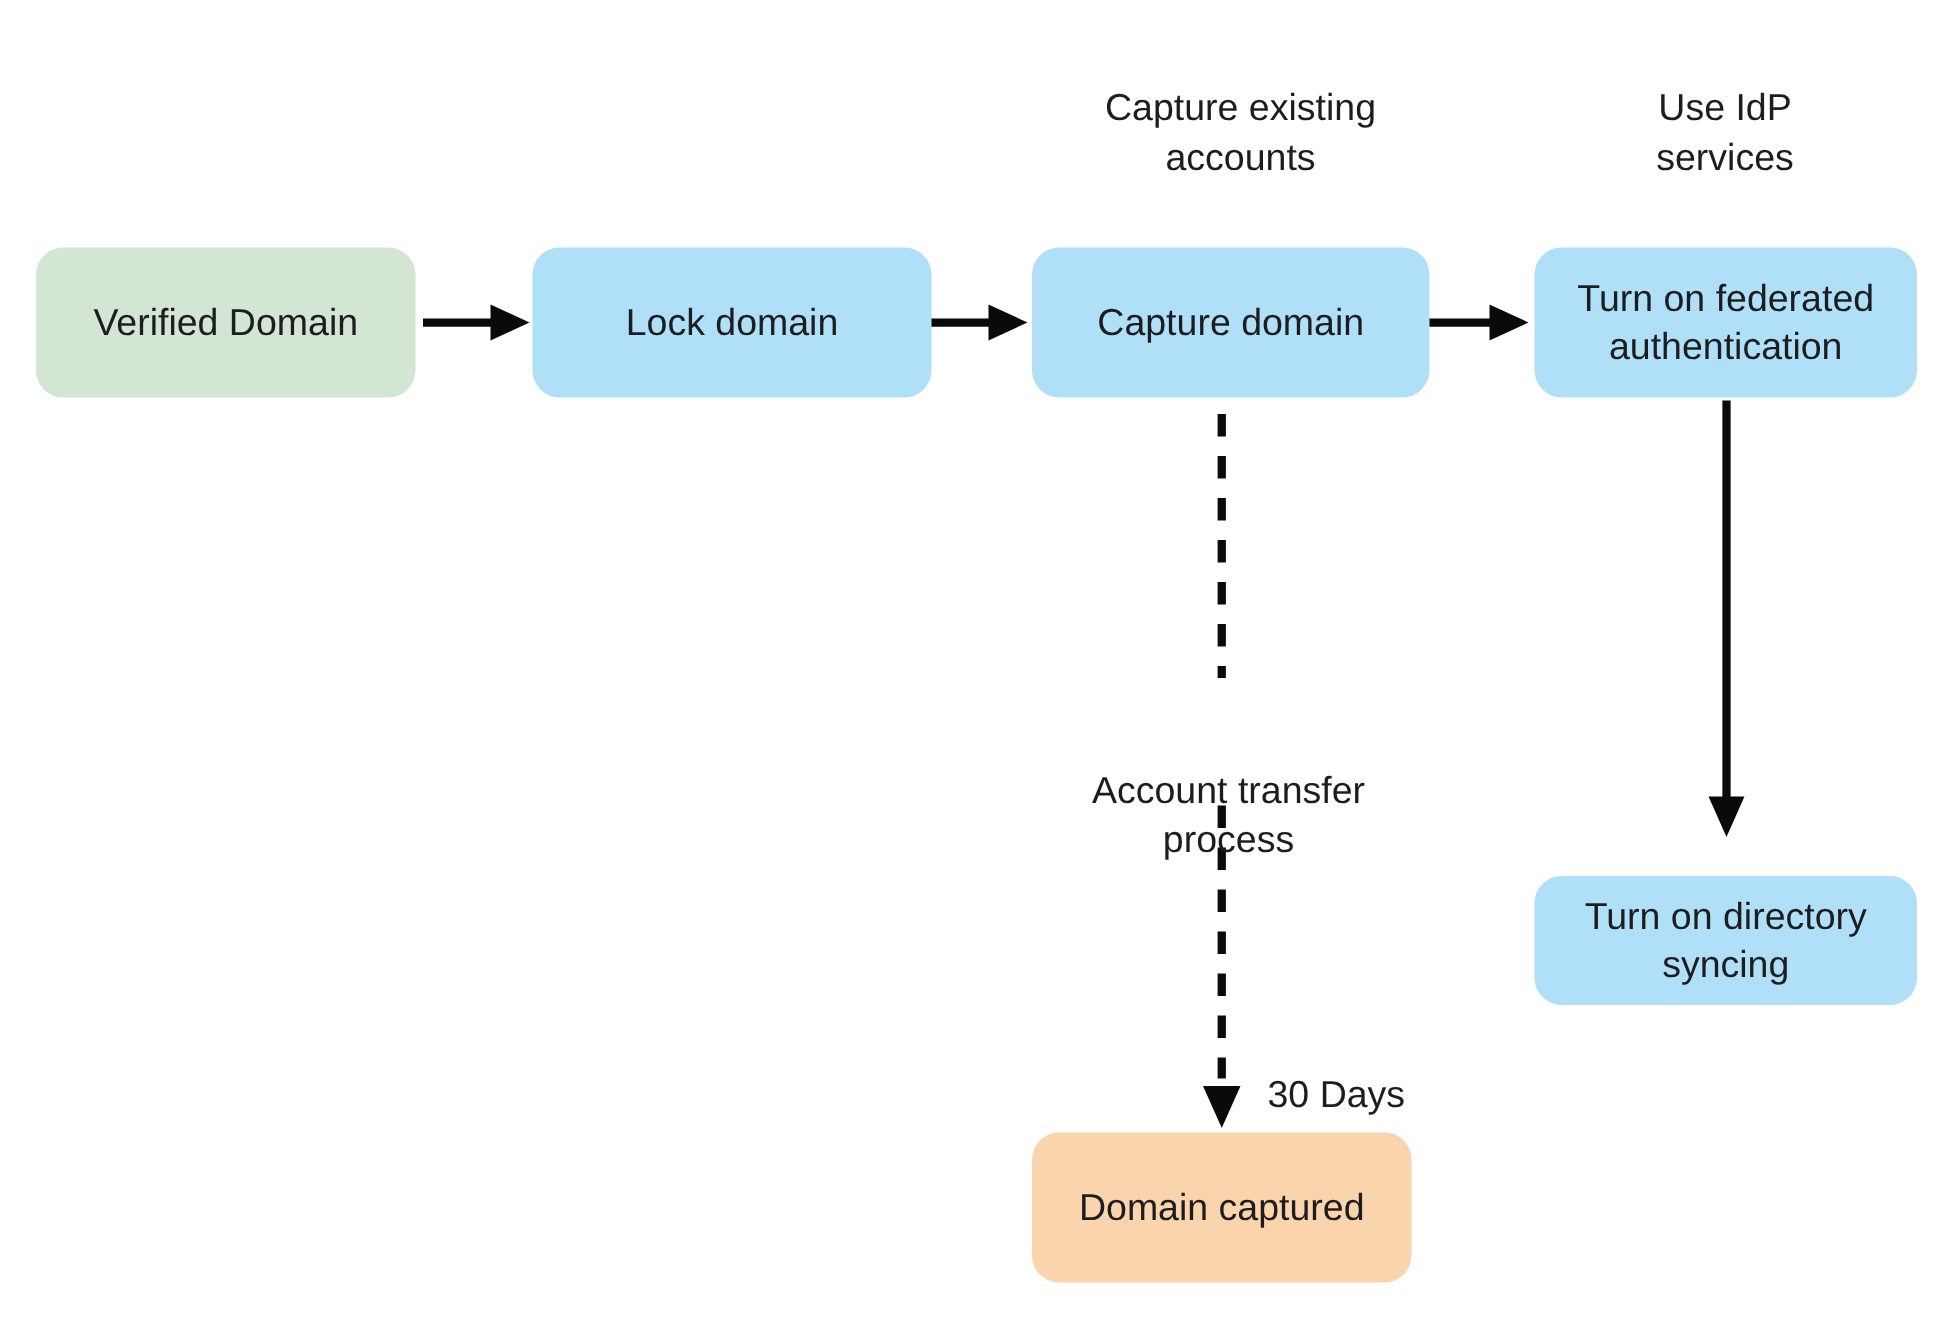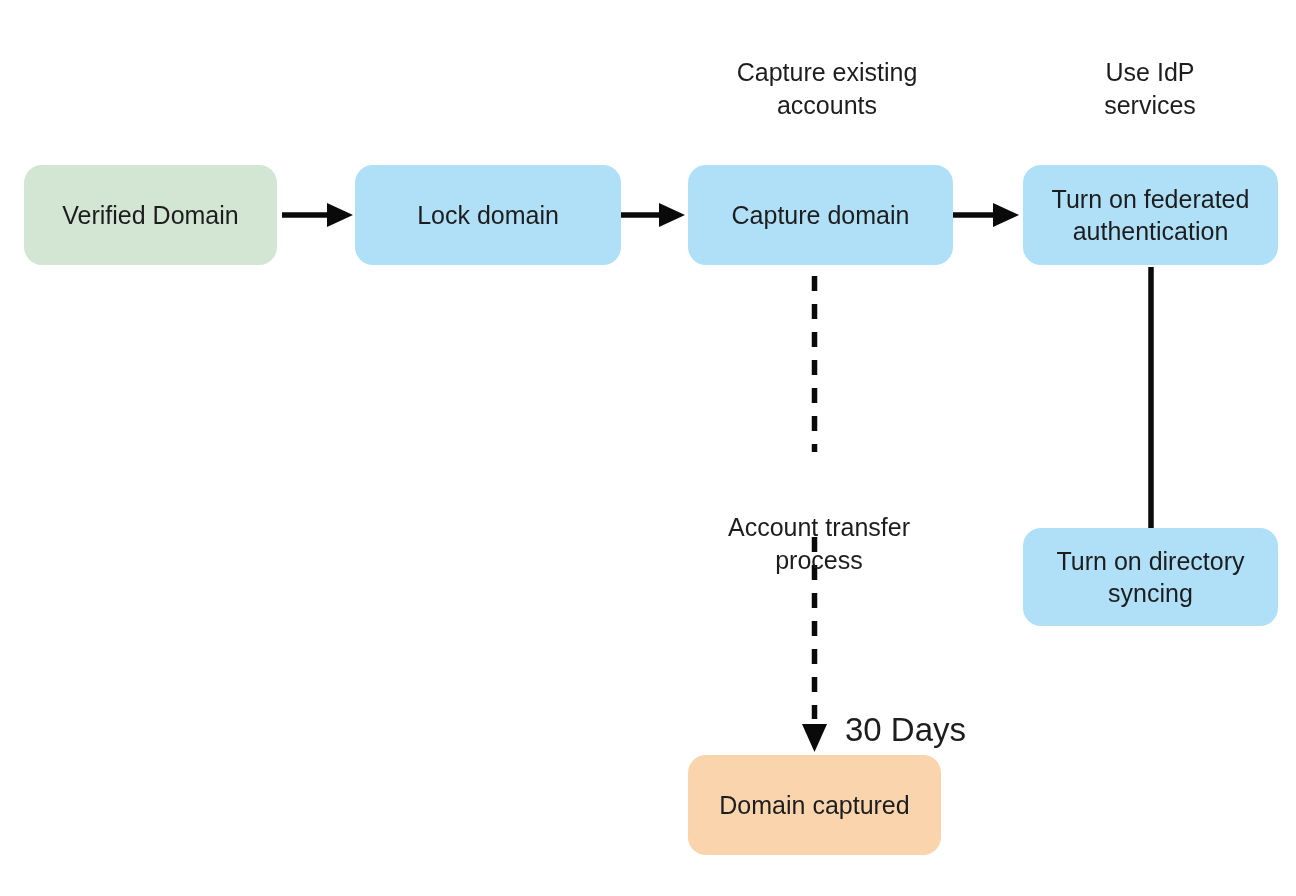--- a/index.html
+++ b/index.html
@@ -47,40 +47,40 @@
     white-space: pre-line;
   }
   .node-green  { background: var(--green,  #d3e6d3); }
   .node-blue   { background: var(--blue,   #b0e0f7); }
   .node-orange { background: var(--orange, #f9d4ac); }
 
   #node-verified   { left: 24px;   top: 165px; width: 253px; text-align: right; }
   #node-lock       { left: 355px;  top: 165px; width: 266px; }
   #node-capture    { left: 688px;  top: 165px; width: 265px; }
   #node-federated  { left: 1023px; top: 165px; width: 255px; }
-  #node-directory  { left: 1023px; top: 528px; width: 255px; height: 98px; }
+  #node-directory  { left: 1023px; top: 584px; width: 255px; height: 86px; }
   #node-captured   { left: 688px;  top: 755px; width: 253px; text-align: center; }
 
   .note {
     position: absolute;
     width: 320px;
     text-align: center;
     font-size: 25px;
     line-height: 33px;
     white-space: pre-line;
   }
   #note-limit    { left: 321px; top: 33px;  }
   #note-existing { left: 667px; top: 56px;  }
   #note-idp      { left: 990px; top: 56px;  }
   #note-transfer { left: 659px; top: 465px; margin-top: 46px; }
   #note-days {
     position: absolute;
     left: 845px;
     top: 715px;
-    font-size: 33px;
+    font-size: 25px;
     line-height: 30px;
     white-space: nowrap;
   }
 </style>
 </head>
 <body>
 
 <div class="canvas">
 
   <svg class="connectors" viewBox="0 0 1296 896" xmlns="http://www.w3.org/2000/svg">

